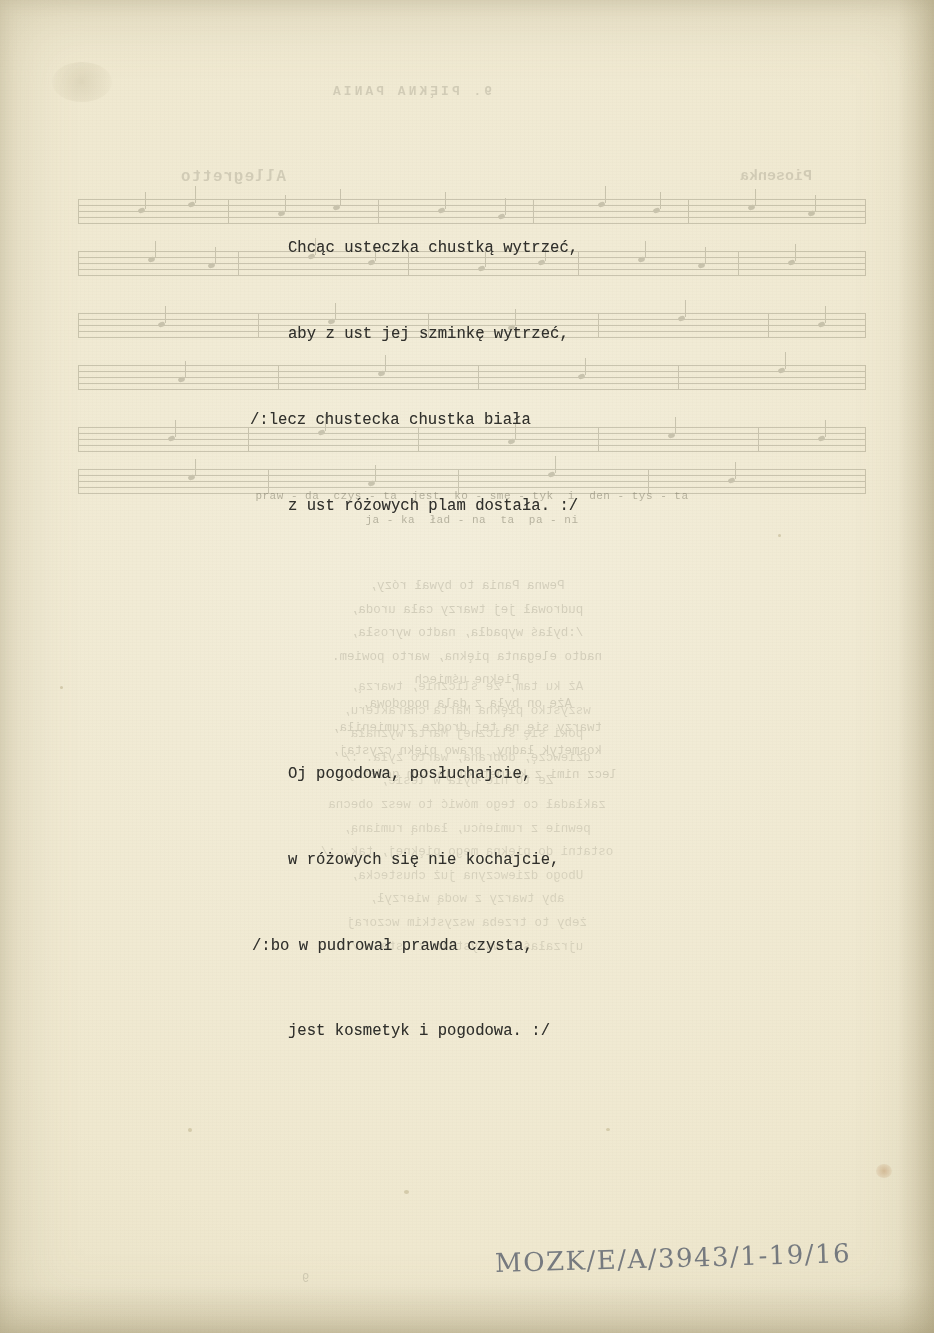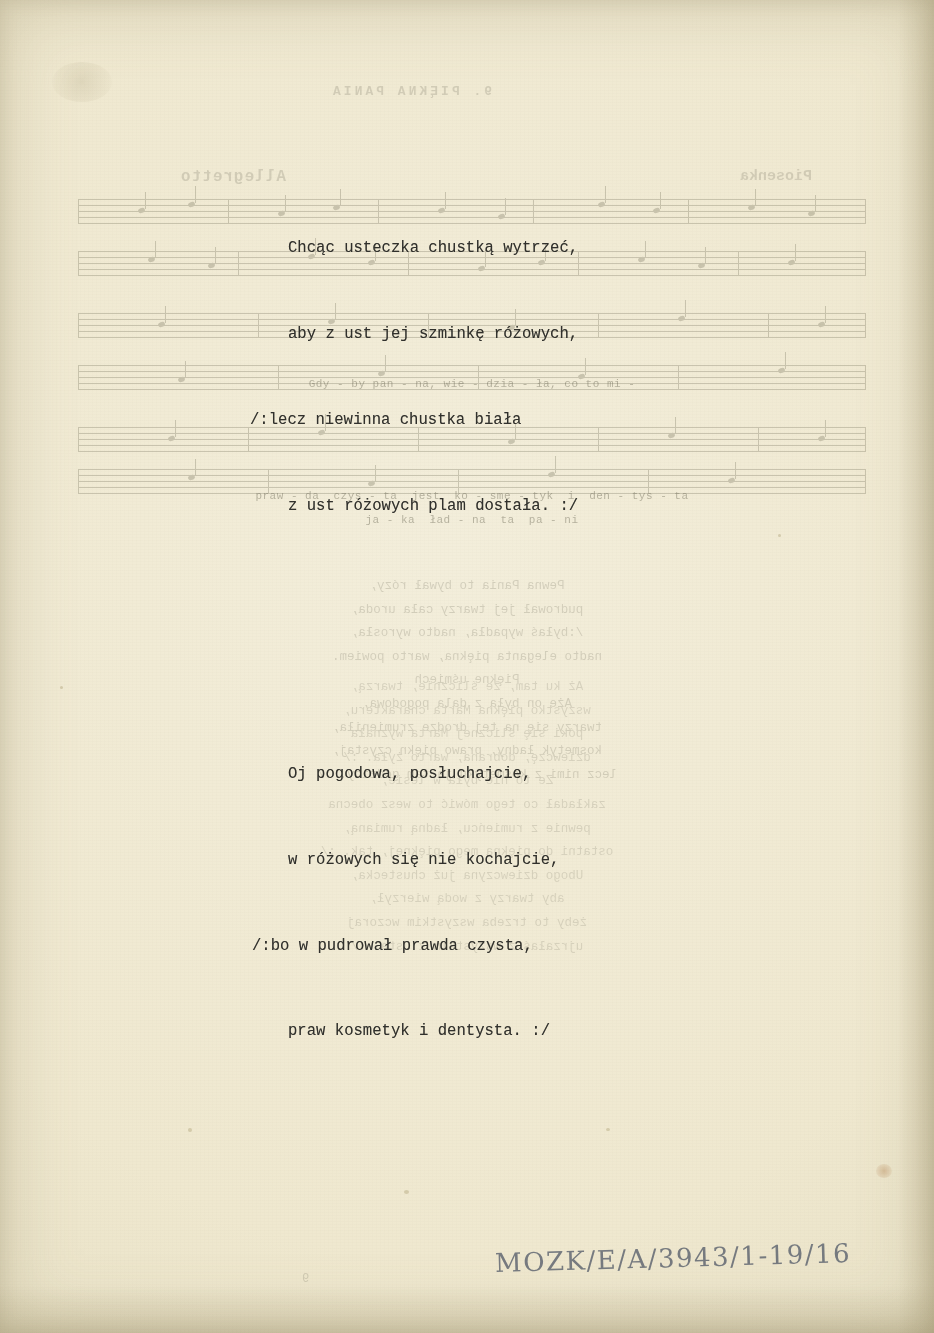--- a/index.html
+++ b/index.html
@@ -365,21 +365,20 @@
         <div class="stem" style="left:107px;top:-1px;"></div>
       <div class="note" style="left:300px;top:9px;"></div>
         <div class="stem" style="left:307px;top:-7px;"></div>
       <div class="note" style="left:500px;top:12px;"></div>
         <div class="stem" style="left:507px;top:-4px;"></div>
       <div class="note" style="left:700px;top:6px;"></div>
         <div class="stem" style="left:707px;top:-10px;"></div>
     </div>
   </div>
 
-  <div class="lyricline mirror" style="top:378px; text-align:center;">Gdy - by pan - na, wie - dzia - ła, co to mi -</div>
 
   <div class="staff-block" style="top:424px;">
     <div class="staff">
       <div class="ln"></div>
         <div class="ln"></div>
         <div class="ln"></div>
         <div class="ln"></div>
         <div class="ln"></div>
       <div class="bar" style="left:0px;"></div>
       <div class="bar" style="left:170px;"></div>
@@ -422,30 +421,30 @@
         <div class="stem" style="left:657px;top:-4px;"></div>
     </div>
   </div>
 
   <div class="lyricline mirror" style="top:490px; text-align:center;">praw - da  czys - ta  jest  ko - sme - tyk  i  den - tys - ta</div>
   <div class="lyricline mirror" style="top:514px; text-align:center;">ja - ka  ład - na  ta  pa - ni</div>
 
   <div class="typed">
     <div class="stanza">
       <span class="line indent-3">Chcąc usteczka chustką wytrzeć,</span>
-      <span class="line indent-3">aby z ust jej szminkę różowych,</span>
-      <span class="line indent-2">/:lecz niewinna chustka biała</span>
+      <span class="line indent-3">aby z ust jej szminkę wytrzeć,</span>
+      <span class="line indent-2">/:lecz chustecka chustka biała</span>
       <span class="line indent-3">z ust różowych plam dostała. :/</span>
     </div>
     <div class="gap"></div>
     <div class="stanza">
       <span class="line indent-3">Oj pogodowa, posłuchajcie,</span>
       <span class="line indent-3">w różowych się nie kochajcie,</span>
       <span class="line indent-4">/:bo w pudrował prawda czysta,</span>
-      <span class="line indent-3">praw kosmetyk i dentysta. :/</span>
+      <span class="line indent-3">jest kosmetyk i pogodowa. :/</span>
     </div>
   </div>
 
   <div class="archival-sig">MOZK/E/A/3943/1-19/16</div>
 
   <div class="speck" style="left:188px; top:1128px; width:4px; height:4px;"></div>
   <div class="speck" style="left:404px; top:1190px; width:5px; height:4px;"></div>
   <div class="speck" style="left:606px; top:1128px; width:4px; height:3px;"></div>
   <div class="speck" style="left:778px; top:534px; width:3px; height:3px;"></div>
   <div class="speck" style="left:60px; top:686px; width:3px; height:3px;"></div>

